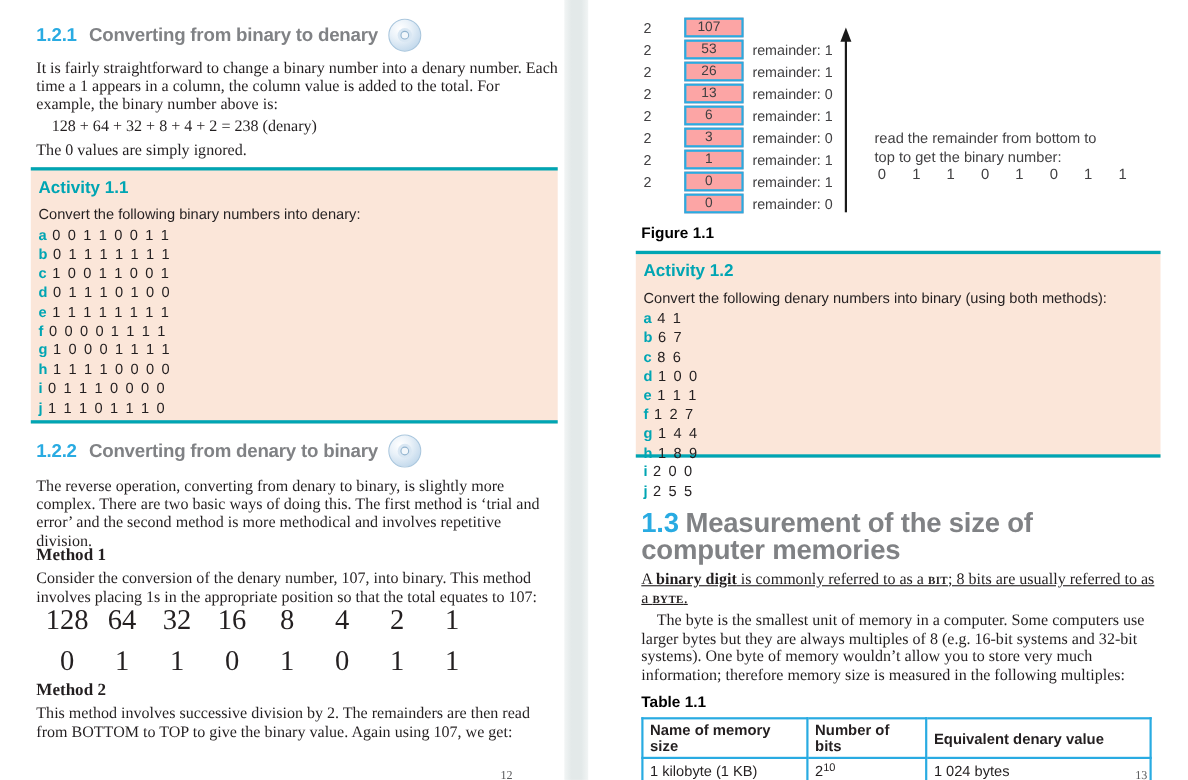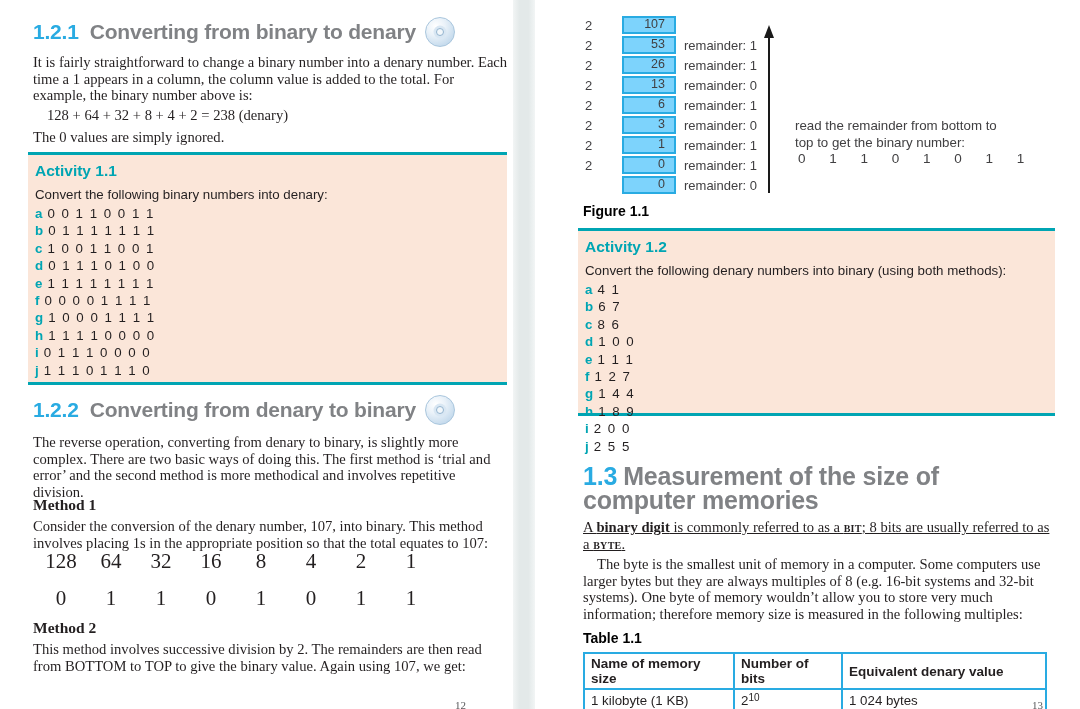--- a/index.html
+++ b/index.html
@@ -16,21 +16,21 @@
 
   .page{position:absolute;top:0;height:709px;background:#fff;}
   .page-left{left:0;width:513px;}
   .page-right{left:535px;width:545px;}
   .gutter{position:absolute;left:513px;top:0;width:22px;height:709px;
           background:linear-gradient(90deg,#f2f5f5,var(--divider) 30%,var(--divider) 70%,#f2f5f5);}
 
   .abs{position:absolute;}
 
   
-  .h-section{display:flex;align-items:center;gap:9px;font-weight:bold;font-size:21px;
+  .h-section{display:flex;align-items:center;gap:9px;font-weight:bold;font-size:17px;
              letter-spacing:-0.2px;white-space:nowrap;}
   .h-num{color:var(--blue);margin-right:2px;}
   .h-text{color:var(--hgray);}
   .h-section.wrap{white-space:normal;display:block;font-size:25px;line-height:24px;width:420px;}
   .h-section.wrap .h-num{margin-right:6px;}
 
   
   .cd{position:relative;width:30px;height:30px;border-radius:50%;flex:0 0 30px;
       background:radial-gradient(circle at 35% 30%,#ffffff 0%,#eaf2f9 35%,#c9ddee 72%,#b2cee5 100%);
       border:1px solid #a9c6dd;}
@@ -48,29 +48,29 @@
   
   .activity{background:var(--pink);border-top:3px solid var(--teal);border-bottom:3px solid var(--teal);
             padding:5px 10px 0 7px;}
   .activity-title{color:var(--teal);font-weight:bold;font-size:15.5px;margin:2px 0 7px;}
   .activity-intro{font-size:13.3px;margin-bottom:3px;color:var(--ink);}
   .activity-item{font-size:13.3px;line-height:17.4px;}
   .item-letter{color:var(--teal);font-weight:bold;}
   .item-value{margin-left:5px;letter-spacing:1.5px;}
 
   
-  .pv-row{display:flex;font-family:"Liberation Serif",serif;font-size:21px;align-items:flex-end;}
+  .pv-row{display:flex;font-family:"Liberation Serif",serif;font-size:26px;align-items:flex-end;}
   .pv-cell{width:50px;text-align:center;}
 
   
   .ladder-row{display:flex;align-items:center;height:20px;padding-left:50px;
               font-size:13px;color:#414042;}
   .ladder-divisor{width:14px;}
   .ladder-box{width:54px;height:18px;margin-left:23px;border:2px solid var(--blue);
-              background:#7dd3fc;text-align:right;padding-right:9px;font-size:12.5px;line-height:13px;}
+              background:#fca5a5;text-align:center;padding-right:9px;font-size:12.5px;line-height:13px;}
   .ladder-remainder{margin-left:8px;font-size:13px;}
   .fig-arrow{position:absolute;width:2px;background:#1a1a1a;}
   .fig-arrow:before{content:"";position:absolute;top:-13px;left:-4px;border:5px solid transparent;
                     border-bottom:13px solid #1a1a1a;}
   .fig-note{font-size:13.3px;line-height:16.5px;color:#414042;width:245px;}
   .fig-result{font-size:13.5px;color:#414042;letter-spacing:10px;white-space:nowrap;}
   .fig-caption,.tbl-caption{font-weight:bold;font-size:14px;color:#000;}
 
   
   .memtable{border-collapse:collapse;font-size:13.3px;color:var(--ink);}

